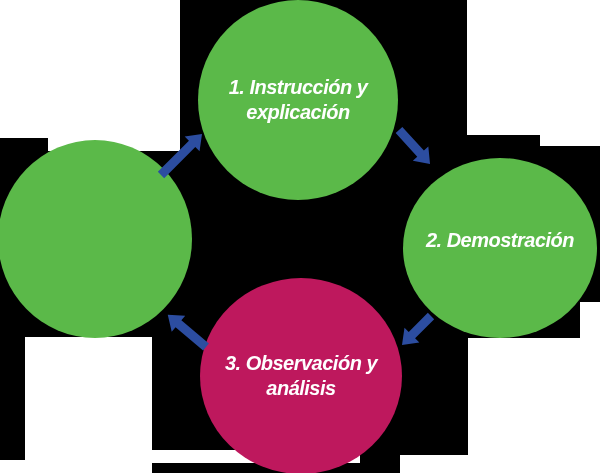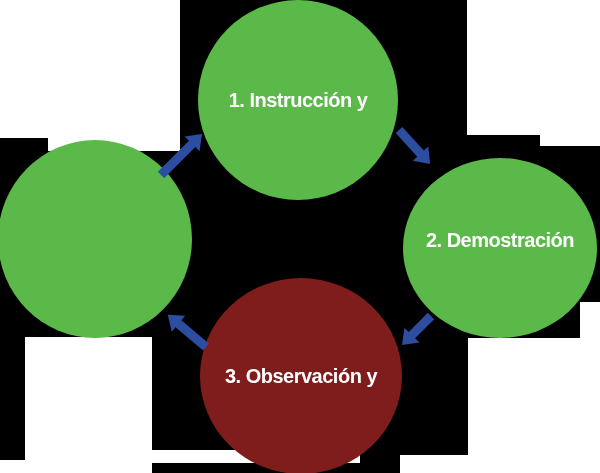--- a/index.html
+++ b/index.html
@@ -14,20 +14,21 @@
     position:absolute;z-index:2;
     border-radius:50%;
     display:flex;flex-direction:column;
     justify-content:center;
     text-align:center;
     color:#fff;
     font-weight:bold;
     font-size:20px;
     line-height:25px;
     letter-spacing:-0.5px;
+    font-style:italic;
   }
   .circle .line{display:block;white-space:nowrap;}
   #c1{left:198px;top:0px;width:200px;height:200px;}
   #c2{left:403px;top:158px;width:194px;height:180px;padding-bottom:0;}
   #c2 .txt{margin-top:-16px;}
   #c3{left:200px;top:278px;width:202px;height:196px;}
   #c4{left:-2px;top:140px;width:194px;height:198px;}
   .arrows{position:absolute;left:0;top:0;z-index:3;pointer-events:none;}
   
   #p1 {left:0;top:0;width:180px;height:138px;}
@@ -53,33 +54,35 @@
   <div class="patch" id="p2c" style="background: rgb(255, 255, 255);"></div>
   <div class="patch" id="p3" style="background: rgb(255, 255, 255);"></div>
   <div class="patch" id="p3b" style="background: rgb(255, 255, 255);"></div>
   <div class="patch" id="p4" style="background: rgb(255, 255, 255);"></div>
   <div class="patch" id="p6" style="background: rgb(255, 255, 255);"></div>
   <div class="patch" id="p7" style="background: rgb(255, 255, 255);"></div>
 
   <div class="circle" id="c1" style="background: rgb(91, 185, 73); color: rgb(255, 255, 255);">
     <div class="txt">
       <span class="line">1. Instrucción y</span>
+      <span class="line">explicación</span>
     </div>
   </div>
 
   <div class="circle" id="c2" style="background: rgb(91, 185, 73); color: rgb(255, 255, 255);">
     <div class="txt">
       <span class="line">2. Demostración</span>
 
     </div>
   </div>
 
-  <div class="circle" id="c3" style="background: #7f1d1d; color: rgb(255, 255, 255);">
+  <div class="circle" id="c3" style="background: #be185d; color: rgb(255, 255, 255);">
     <div class="txt">
       <span class="line">3. Observación y</span>
+      <span class="line">análisis</span>
     </div>
   </div>
 
   <div class="circle" id="c4" style="background: rgb(91, 185, 73); color: rgb(255, 255, 255);">
     <div class="txt">
     </div>
   </div>
 
   <svg class="arrows" width="600" height="473" viewBox="0 0 600 473">
 

